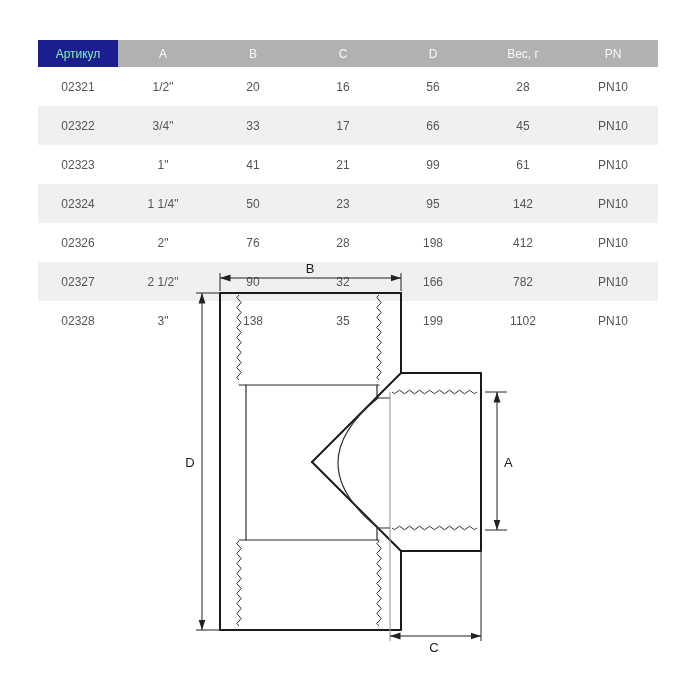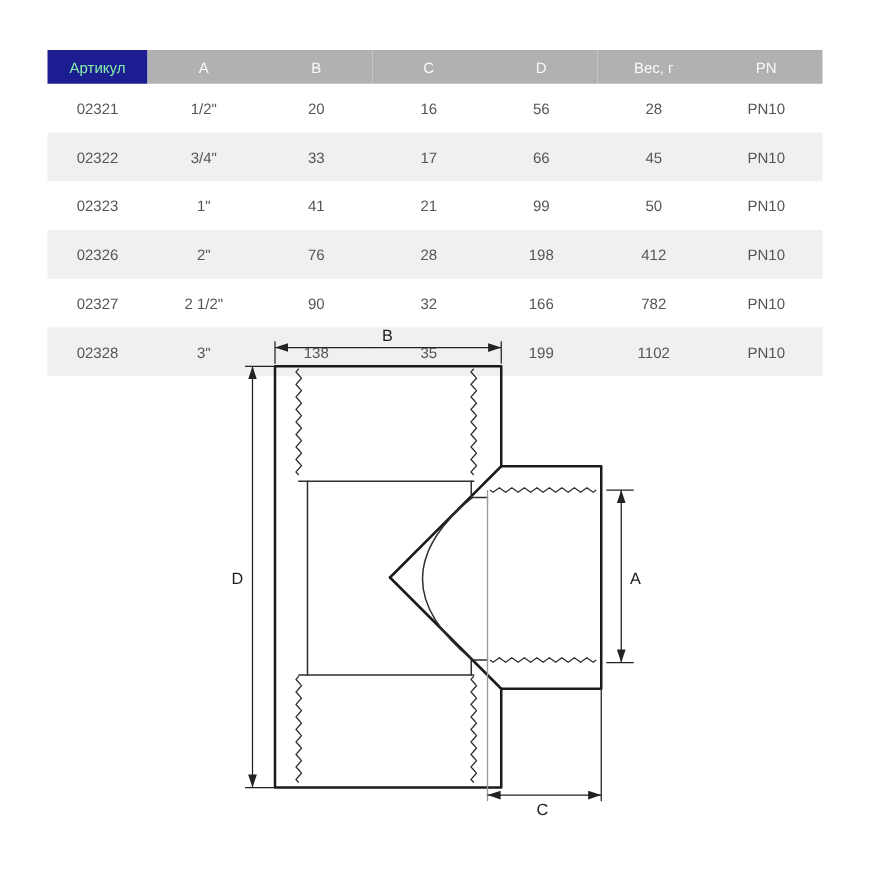--- a/index.html
+++ b/index.html
@@ -83,21 +83,30 @@
           <td>66</td>
           <td>45</td>
           <td>PN10</td>
         </tr>
         <tr>
           <td>02323</td>
           <td>1"</td>
           <td>41</td>
           <td>21</td>
           <td>99</td>
+          <td>61</td>
+          <td>PN10</td>
+        </tr>
+        <tr>
+          <td>02324</td>
+          <td>1 1/4"</td>
           <td>50</td>
+          <td>23</td>
+          <td>95</td>
+          <td>142</td>
           <td>PN10</td>
         </tr>
         <tr>
           <td>02326</td>
           <td>2"</td>
           <td>76</td>
           <td>28</td>
           <td>198</td>
           <td>412</td>
           <td>PN10</td>

